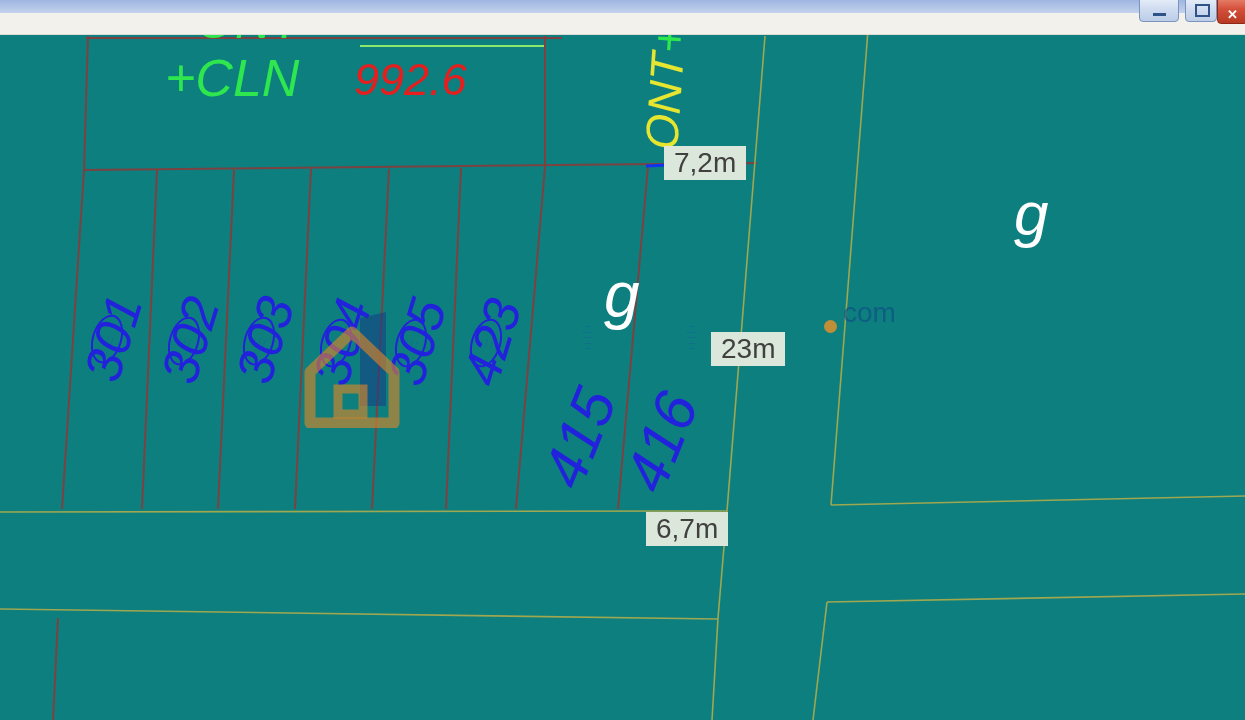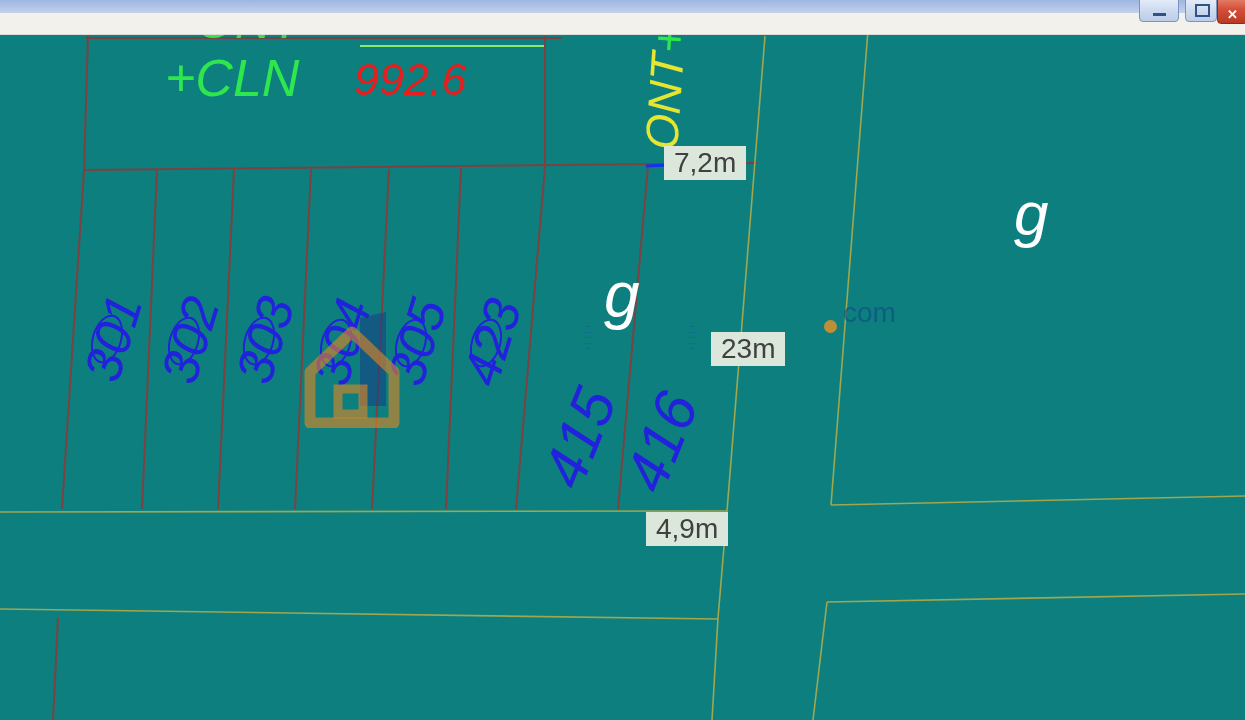--- a/index.html
+++ b/index.html
@@ -170,21 +170,21 @@
     <svg class="wm-house" width="105" height="118" viewBox="0 0 105 118">
       <path d="M62,8 L88,2 L88,96 L62,96 Z" fill="rgba(25,60,135,0.55)"></path>
       <path d="M12,62 L54,22 L96,62 L96,113 L12,113 Z" fill="none" stroke="rgba(230,135,35,0.6)" stroke-width="11" stroke-linejoin="round"></path>
       <rect x="40" y="79" width="25" height="25" fill="none" stroke="rgba(230,135,35,0.6)" stroke-width="9"></rect>
     </svg>
     <div class="wm-dot"></div>
     <div class="txt wm wm-tld">com</div>
 
     <div class="dim dim-top">7,2m</div>
     <div class="dim dim-mid">23m</div>
-    <div class="dim dim-bot">4,9m</div>
+    <div class="dim dim-bot">6,7m</div>
   </div>
 
   <div class="titlebar"></div>
   <div class="contentstrip"></div>
   <div class="winbtn btn-min">
     <span class="glyph-min"></span>
   </div>
   <div class="winbtn btn-max">
     <span class="glyph-max"></span>
   </div>

